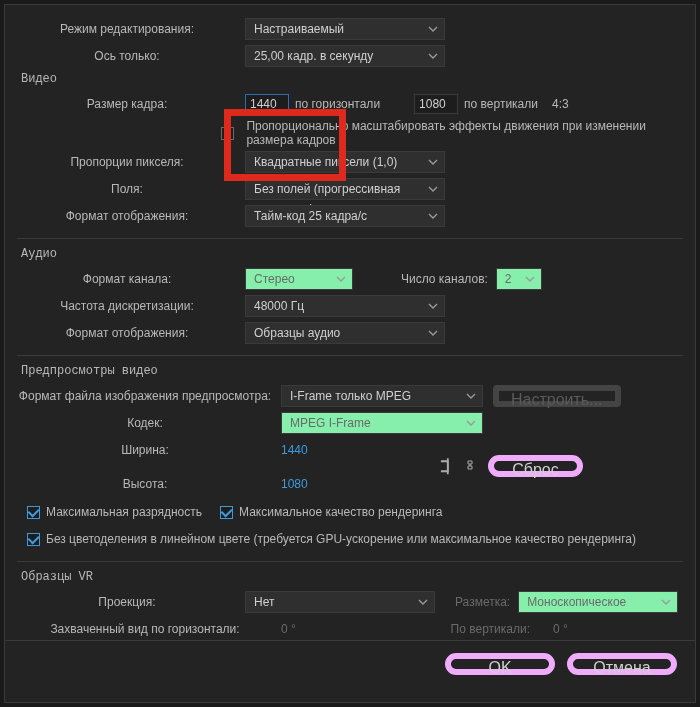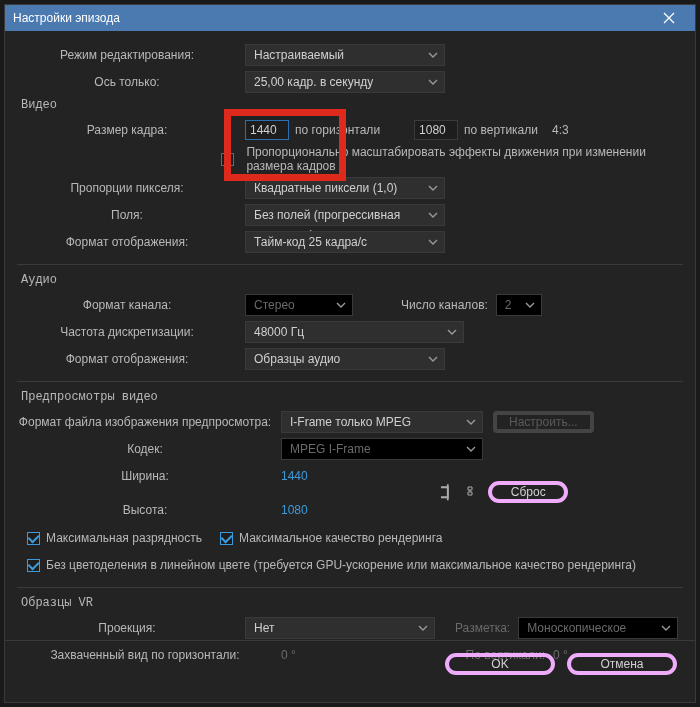--- a/index.html
+++ b/index.html
@@ -8,52 +8,43 @@
   .titlebar { height: 26px; background: #4a7ab0; color: #fff; display: flex; align-items: center; padding: 0 8px; font-size: 12px; }
   .titlebar .title { flex: 1; }
   .titlebar .close { width: 36px; height: 26px; display: flex; align-items: center; justify-content: center; cursor: pointer; }
   .titlebar .close svg { width: 12px; height: 12px; stroke: #fff; stroke-width: 1.2; }
   .body { padding: 12px 12px 0 12px; }
   .row { display: flex; align-items: center; min-height: 24px; margin-bottom: 3px; }
   .label { width: 228px; text-align: center; padding-right: 8px; color: #b8b8b8; font-size: 12px; white-space: nowrap; }
   .section-title { color: #b8b8b8; font-size: 12px; margin: 4px 0 6px 4px; font-family: Liberation Mono, monospace; }
   .divider { border: none; border-top: 1px solid #3a3a3a; margin: 10px 0 8px 0; }
   .select { position: relative; background: #2f2f2f; border: 1px solid #3a3a3a; height: 22px; line-height: 20px; padding: 0 22px 0 8px; color: #d0d0d0; font-size: 12px; cursor: default; }
-  .select.disabled { color: #6a6a6a; background: #000000; }
+  .select.disabled { color: #6a6a6a; background: #86efac; }
   .select .chev { position: absolute; right: 6px; top: 50%; transform: translateY(-50%); }
   .chev svg { width: 10px; height: 6px; display: block; }
   .chev svg polyline { fill: none; stroke: #9a9a9a; stroke-width: 1.4; }
   .input-num { background: #1d1d1d; border: 1px solid #2a6fb0; color: #d0d0d0; height: 20px; width: 44px; padding: 0 4px; text-align: left; font-size: 12px; font-family: inherit; }
   .static-blue { color: #3d9bdc; cursor: pointer; }
   .txt { color: #b8b8b8; font-size: 12px; }
   .txt-dim { color: #6a6a6a; font-size: 12px; }
   .checkbox { width: 13px; height: 13px; border: 1px solid #6a6a6a; background: #1d1d1d; display: inline-flex; align-items: center; justify-content: center; margin-right: 6px; flex-shrink: 0; cursor: pointer; }
   .checkbox.checked::after { content: ""; width: 8px; height: 5px; border-left: 2px solid #3d9bdc; border-bottom: 2px solid #3d9bdc; transform: rotate(-45deg) translate(0.5px,-1px); }
   .checkbox.checked { border-color: #3d9bdc; }
-  .btn { background: transparent; border: 4px solid #f0abfc; color: #d0d0d0; height: 22px; border-radius: 11px; padding: 0 18px; font-size: 12px; cursor: pointer; min-width: 80px; text-align: center; }
+  .btn { background: transparent; border: 6px solid #f0abfc; color: #d0d0d0; height: 22px; border-radius: 11px; padding: 0 18px; font-size: 16px; cursor: pointer; min-width: 80px; text-align: center; }
   .btn.disabled { color: #5a5a5a; border-color: #444; cursor: default; }
   .footer { position: absolute; bottom: 16px; left: 0; right: 0; height: 46px; border-top: 1px solid #3a3a3a; display: flex; align-items: center; justify-content: flex-end; padding: 0 18px; gap: 12px; }
   .redbox1 { position: absolute; border: 7px solid #de2a1c; top: 104px; left: 219px; width: 122px; height: 72px; pointer-events: none; }
   .link-icon { width: 12px; height: 16px; }
   .bracket { font-family: monospace; color: #aaa; font-size: 22px; line-height: 10px; }
   .flexgap { display: flex; align-items: center; gap: 6px; }
 </style>
 </head>
 <body>
 
 <div class="window">
-  <div class="titlebar">
-    <span class="title">Настройки эпизода</span>
-    <div class="close">
-      <svg>
-          <line x1="1" y1="1" x2="11" y2="11"></line>
-          <line x1="11" y1="1" x2="1" y2="11"></line>
-        </svg>
-    </div>
-  </div>
 
   <div class="body">
 
     <div class="row">
       <div class="label">Режим редактирования:</div>
       <div class="select" style="width:200px">
         <span>Настраиваемый</span>
         <span class="chev">
             <svg>
               <polyline points="1,1 5,5 9,1"></polyline>
@@ -148,21 +139,21 @@
         <span>2</span>
         <span class="chev">
             <svg>
               <polyline points="1,1 5,5 9,1"></polyline>
             </svg>
           </span>
       </div>
     </div>
     <div class="row">
       <div class="label">Частота дискретизации:</div>
-      <div class="select" style="width:219px">
+      <div class="select" style="width:200px">
         <span>48000 Гц</span>
         <span class="chev">
             <svg>
               <polyline points="1,1 5,5 9,1"></polyline>
             </svg>
           </span>
       </div>
     </div>
     <div class="row">
       <div class="label">Формат отображения:</div>
@@ -263,21 +254,21 @@
             <svg>
               <polyline points="1,1 5,5 9,1"></polyline>
             </svg>
           </span>
       </div>
     </div>
     <div class="row">
       <div class="label" style="width:264px">Захваченный вид по горизонтали:</div>
       <span class="txt-dim">0 °</span>
       <div style="flex:1"></div>
-      <span class="txt-dim" style="margin-right:8px">По вертикали:</span>
+      <span class="txt-dim" style="margin-right:23px">По вертикали:</span>
       <span class="txt-dim" style="width:130px">0 °</span>
     </div>
 
   </div>
 
   <div class="footer">
     <button class="btn" style="min-width:110px">OK</button>
     <button class="btn" style="min-width:110px">Отмена</button>
   </div>
 

